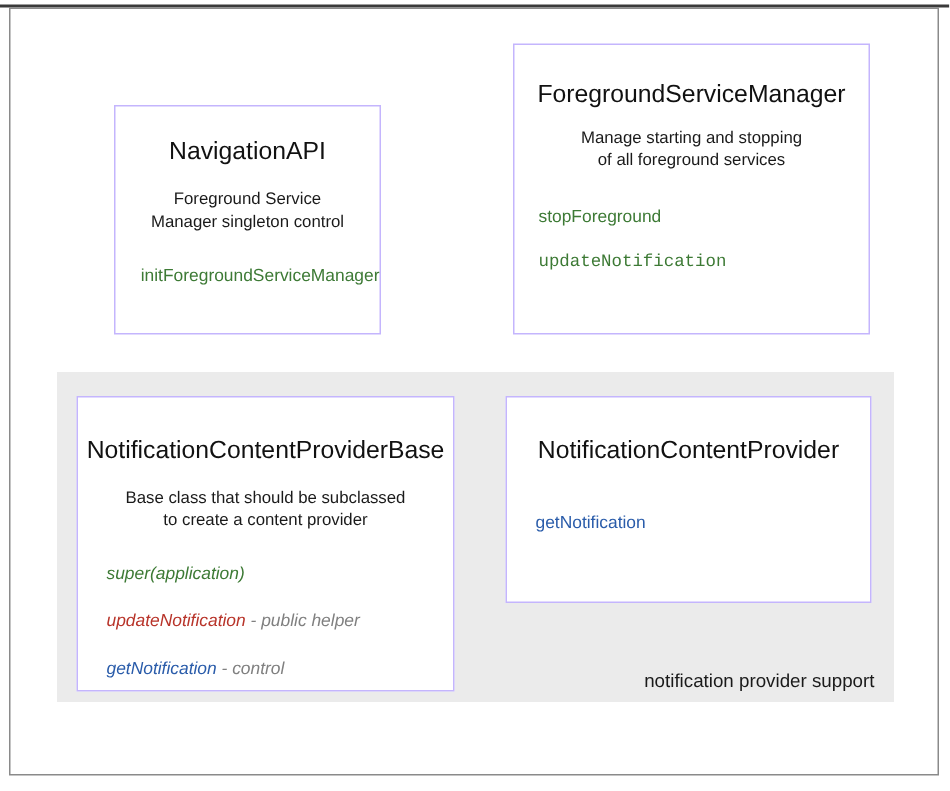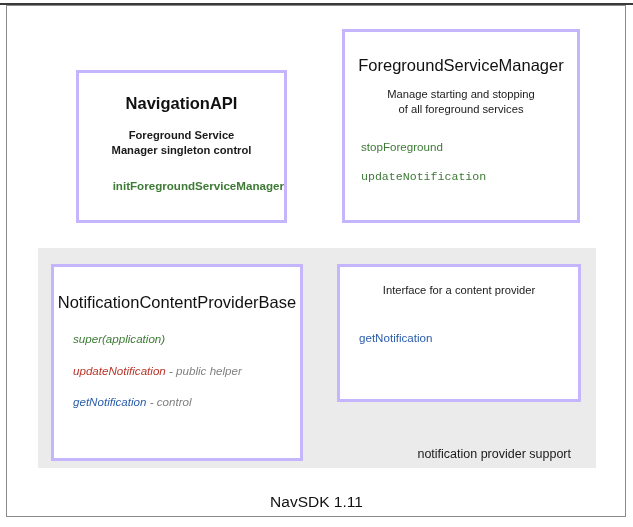--- a/index.html
+++ b/index.html
@@ -42,32 +42,32 @@
   .group-panel {
     position: absolute;
     left: 38px;
     top: 248px;
     width: 558px;
     height: 220px;
     background: #ebebeb;
   }
   .group-panel-label {
     position: absolute;
-    right: 25px;
+    right: 13px;
     bottom: 7px;
     font-size: 12.5px;
     color: #1a1a1a;
     white-space: nowrap;
   }
 
   
   .class-box {
     position: absolute;
     background: #ffffff;
-    border: 3px solid #c4b5fd;
+    border: 1px solid #c4b5fd;
     box-sizing: border-box;
   }
   .class-title {
     text-align: center;
     font-size: 16.5px;
     color: #111111;
     line-height: 1.1;
     white-space: nowrap;
   }
   .class-desc {
@@ -84,21 +84,21 @@
     line-height: 1.0;
     white-space: nowrap;
   }
   .m-green { color: #3d7a35; }
   .m-red   { color: #b8342a; }
   .m-blue  { color: #2a5caa; }
   .m-note  { color: #808080; }
 
   
   #box-navigation-api {
-    left: 76px; top: 70px; width: 211px; height: 153px; font-weight: bold;
+    left: 76px; top: 70px; width: 178px; height: 153px;
   }
   #box-navigation-api .class-title { margin-top: 21px; }
   #box-navigation-api .class-desc  { margin-top: 16px; }
   #box-navigation-api .method-list { margin-top: 22px; padding-left: 13px; text-align: right; }
   #box-navigation-api .method + .method { margin-top: 18px; }
 
   #box-foreground-service-manager {
     left: 342px; top: 29px; width: 238px; height: 194px;
   }
   #box-foreground-service-manager .class-title { margin-top: 24px; }
@@ -168,39 +168,40 @@
         <span class="m-green">stopForeground</span><span class="m-note"></span>
       </div>
       <div class="method">
         <span class="m-green">updateNotification</span><span class="m-note"></span>
       </div>
     </div>
   </div>
 
   <div class="class-box" id="box-notification-content-provider-base">
     <div class="class-title">NotificationContentProviderBase</div>
+    <div class="class-desc">
+      <div>Base class that should be subclassed</div>
+      <div>to create a content provider</div>
+    </div>
     <div class="method-list">
       <div class="method">
         <span class="m-green">super(application)</span><span class="m-note"></span>
       </div>
       <div class="method">
         <span class="m-red">updateNotification</span><span class="m-note"> - public helper</span>
       </div>
       <div class="method">
         <span class="m-blue">getNotification</span><span class="m-note"> - control</span>
       </div>
     </div>
   </div>
 
   <div class="class-box" id="box-notification-content-provider">
-    <div class="class-desc">
-      <div>Interface for a content provider</div>
-    </div>
+    <div class="class-title">NotificationContentProvider</div>
     <div class="method-list">
       <div class="method">
         <span class="m-blue">getNotification</span><span class="m-note"></span>
       </div>
     </div>
   </div>
 
-  <div class="footer-caption">NavSDK 1.11</div>
 
 </div>
 
 </body></html>

